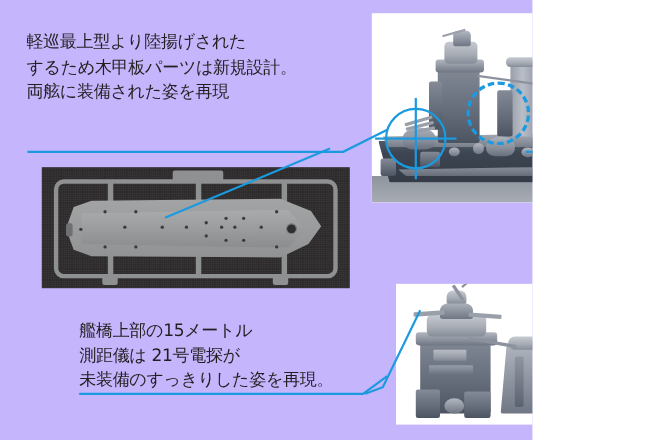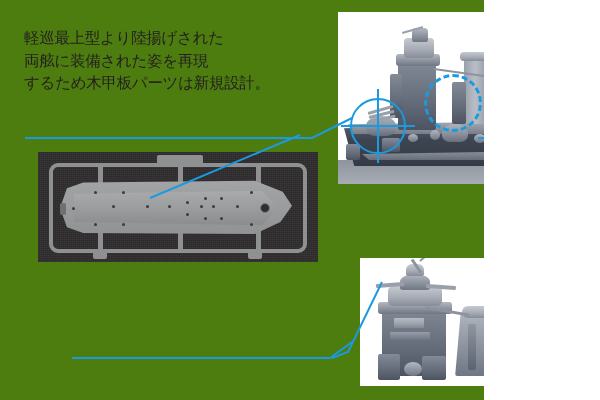--- a/index.html
+++ b/index.html
@@ -8,21 +8,21 @@
     background: #ffffff;
   }
   body {
     font-family: "DejaVu Sans", "Liberation Sans", sans-serif;
   }
   #page {
     position: relative;
     width: 484px;
     height: 400px;
     overflow: hidden;
-    background: #4d7c0f;
+    background: #c4b5fd;
   }
 
   
   .caption {
     position: absolute;
     color: #231f20;
     font-family: "DejaVu Sans", "Liberation Sans", sans-serif;
     font-size: 15.5px;
     line-height: 22.5px;
     letter-spacing: -0.3px;
@@ -234,24 +234,29 @@
     margin-left: -1.25px;
   }
 </style>
 </head>
 <body>
 
 <div id="page">
 
   <div class="caption" id="caption-top">
     <div>軽巡最上型より陸揚げされた</div>
+    <div>するため木甲板パーツは新規設計。</div>
     <div>両舷に装備された姿を再現</div>
-    <div>するため木甲板パーツは新規設計。</div>
   </div>
 
+  <div class="caption" id="caption-bottom">
+    <div>艦橋上部の15メートル</div>
+    <div>測距儀は 21号電探が</div>
+    <div>未装備のすっきりした姿を再現。</div>
+  </div>
 
   <div id="deck-photo">
     <div class="grain"></div>
 
     <div class="sprue-frame"></div>
     <div class="sprue-tab" id="sprue-tab-top"></div>
     <div class="sprue-tab" id="sprue-bar-a"></div>
     <div class="sprue-tab" id="sprue-bar-b"></div>
     <div class="sprue-tab" id="sprue-bar-c"></div>
     <div class="sprue-tab" id="sprue-foot-a"></div>

